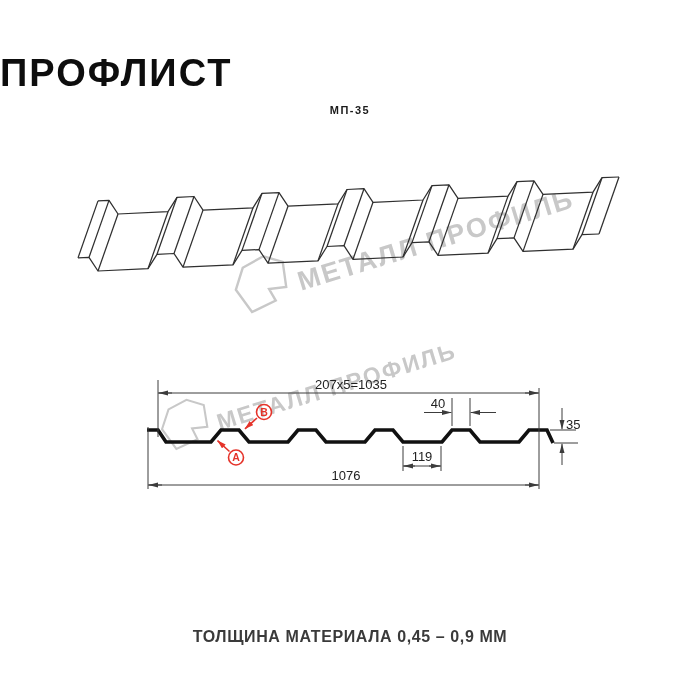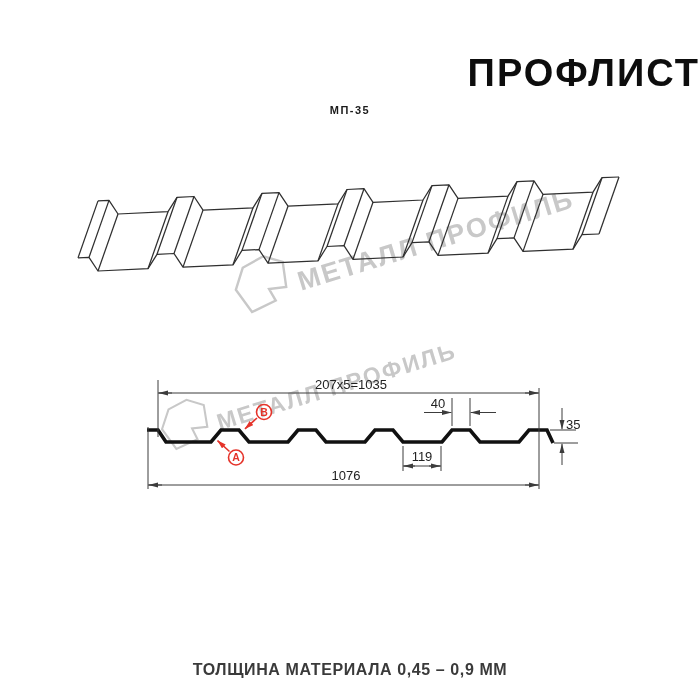--- a/index.html
+++ b/index.html
@@ -7,30 +7,30 @@
     --wm:#c8c8c8;
     --ink:#111111;
     --dim:#3c3c3c;
   }
   html,body{margin:0;padding:0;}
   body{
     width:700px;height:700px;background:#ffffff;position:relative;overflow:hidden;
     font-family:"Liberation Sans", sans-serif;
   }
   .title{
-    position:absolute;left:0;top:52px;width:700px;text-align:right;
+    position:absolute;left:0;top:52px;width:700px;text-align:left;
     font-size:38px;font-weight:800;letter-spacing:2px;color:#0d0d0d;
   }
   .subtitle{
     position:absolute;left:0;top:104px;width:700px;text-align:center;
     font-size:11px;font-weight:700;letter-spacing:1.5px;color:#1a1a1a;
   }
   .footer-note{
     position:absolute;left:0;top:628px;width:700px;text-align:center;
-    font-size:16px;font-weight:700;letter-spacing:0.6px;color:#3a3a3a;margin-top:33px;
+    font-size:16px;font-weight:700;letter-spacing:0.6px;color:#3a3a3a;
   }
   svg{position:absolute;left:0;top:0;}
   .wm-stroke{stroke:var(--wm);fill:none;}
   .wm-text{fill:var(--wm);font-weight:800;letter-spacing:2px;}
   .line3d{stroke:#2f2f2f;stroke-width:1.25;fill:none;stroke-linejoin:round;}
   .profile{stroke:var(--ink);stroke-width:3.6;fill:none;stroke-linejoin:miter;stroke-linecap:butt;}
   .dimline{stroke:var(--dim);stroke-width:1;fill:none;}
   .dimtext{fill:#222;font-size:13px;}
   .red-stroke{stroke:var(--accent);stroke-width:1.6;fill:none;}
   .red-fill{fill:var(--accent);}

